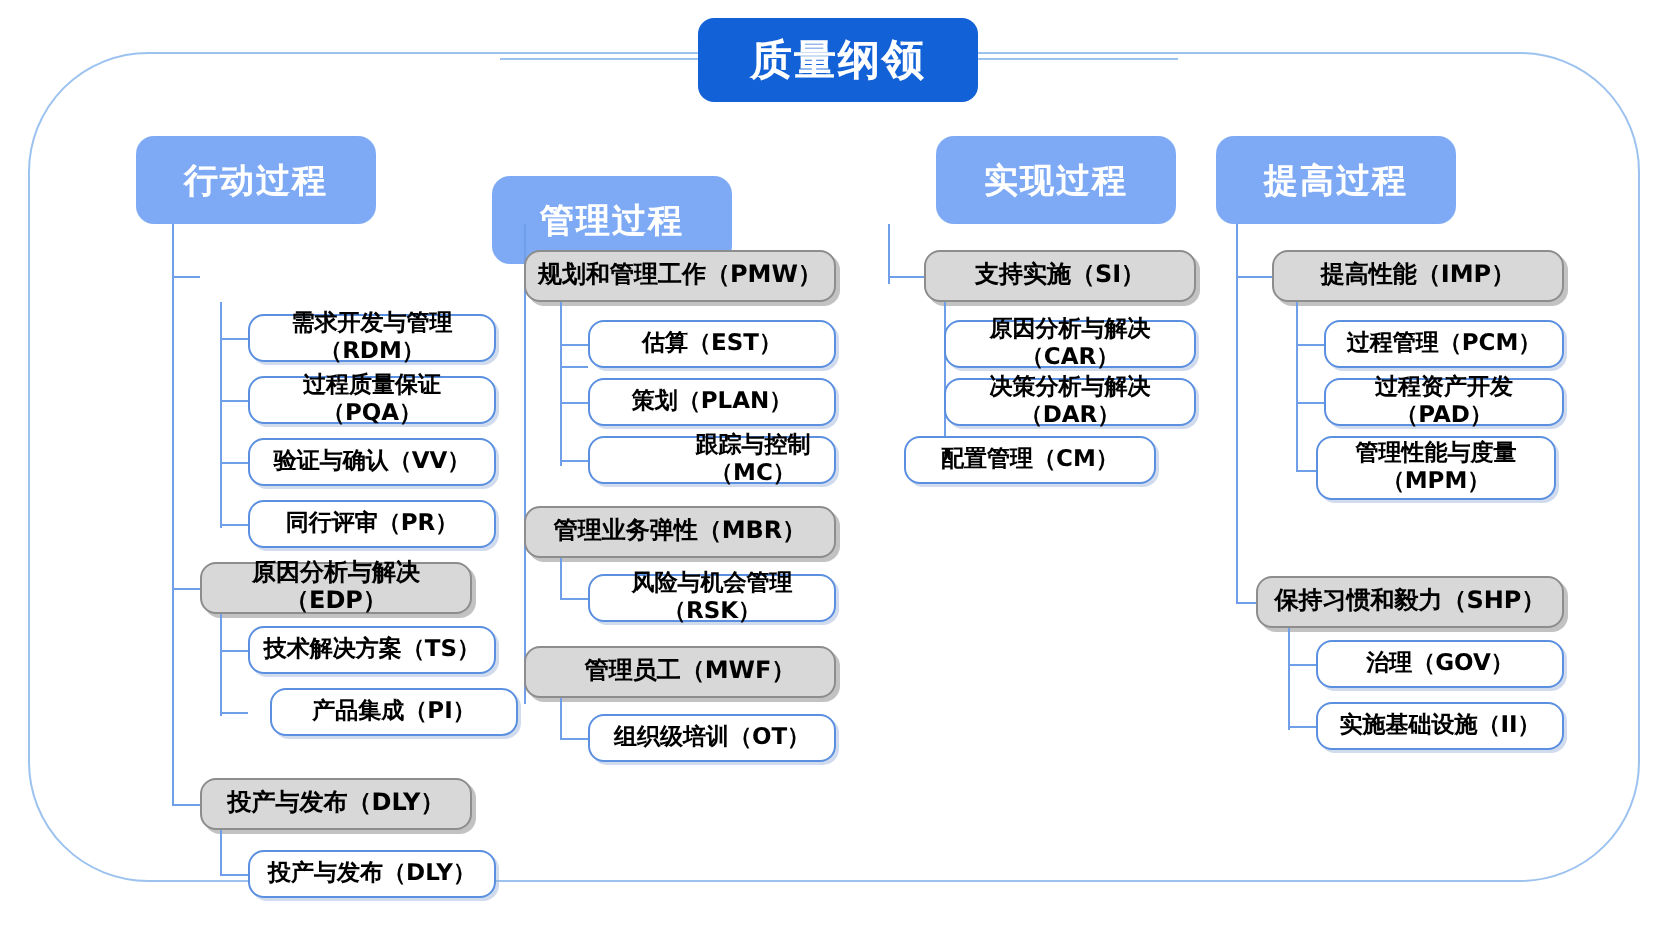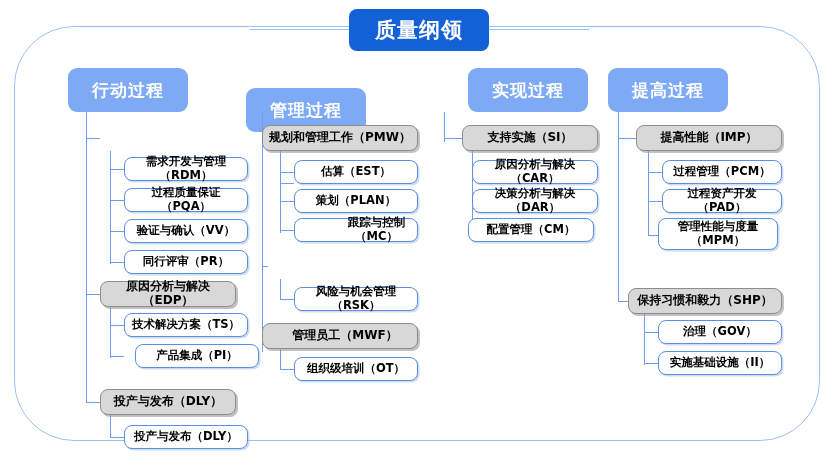--- a/index.html
+++ b/index.html
@@ -136,41 +136,42 @@
   <div class="ln v" style="left:280px;top:151px;height:82px;"></div>
   <div class="ln h" style="left:280px;top:183px;width:14px;"></div>
   <div class="leaf" style="left:294px;top:160px;width:124px;height:24px;">估算（EST）</div>
   <div class="ln h" style="left:280px;top:172px;width:14px;"></div>
   <div class="leaf" style="left:294px;top:189px;width:124px;height:24px;">策划（PLAN）</div>
   <div class="ln h" style="left:280px;top:201px;width:14px;"></div>
   <div class="leaf" style="left:294px;top:218px;width:124px;height:24px;padding-left:44px;">跟踪与控制（MC）</div>
   <div class="ln h" style="left:280px;top:230px;width:14px;"></div>
 
   <div class="ln h" style="left:262px;top:266px;width:6px;"></div>
+  <div class="grp" style="left:262px;top:253px;width:156px;height:26px;">管理业务弹性（MBR）</div>
   <div class="ln v" style="left:280px;top:279px;height:21px;"></div>
   <div class="ln h" style="left:280px;top:299px;width:14px;"></div>
   <div class="leaf" style="left:294px;top:287px;width:124px;height:24px;">风险与机会管理（RSK）</div>
 
   <div class="ln h" style="left:262px;top:336px;width:6px;"></div>
   <div class="grp" style="left:262px;top:323px;width:156px;height:26px;padding-left:14px;">管理员工（MWF）</div>
   <div class="ln v" style="left:280px;top:349px;height:21px;"></div>
   <div class="ln h" style="left:280px;top:369px;width:14px;"></div>
   <div class="leaf" style="left:294px;top:357px;width:124px;height:24px;">组织级培训（OT）</div>
 
   <div class="col-head" style="left:428px;top:68px;margin-left:40px;">实现过程</div>
   <div class="ln v" style="left:444px;top:112px;height:30px;"></div>
   <div class="ln h" style="left:444px;top:138px;width:18px;"></div>
   <div class="grp" style="left:462px;top:125px;width:136px;height:26px;">支持实施（SI）</div>
   <div class="ln v" style="left:472px;top:151px;height:82px;"></div>
   <div class="ln h" style="left:472px;top:172px;width:14px;"></div>
   <div class="leaf" style="left:472px;top:160px;width:126px;height:24px;">原因分析与解决（CAR）</div>
   <div class="ln h" style="left:472px;top:201px;width:14px;"></div>
   <div class="leaf" style="left:472px;top:189px;width:126px;height:24px;">决策分析与解决（DAR）</div>
   <div class="ln h" style="left:472px;top:230px;width:14px;"></div>
-  <div class="leaf" style="left:468px;top:218px;width:126px;height:24px;">配置管理（CM）</div>
+  <div class="leaf" style="left:452px;top:218px;width:126px;height:24px;">配置管理（CM）</div>
 
   <div class="col-head" style="left:608px;top:68px;">提高过程</div>
   <div class="ln v" style="left:618px;top:112px;height:190px;"></div>
 
   <div class="ln h" style="left:618px;top:138px;width:18px;"></div>
   <div class="grp" style="left:636px;top:125px;width:146px;height:26px;">提高性能（IMP）</div>
   <div class="ln v" style="left:648px;top:151px;height:85px;"></div>
   <div class="ln h" style="left:648px;top:172px;width:14px;"></div>
   <div class="leaf" style="left:662px;top:160px;width:120px;height:24px;">过程管理（PCM）</div>
   <div class="ln h" style="left:648px;top:201px;width:14px;"></div>

